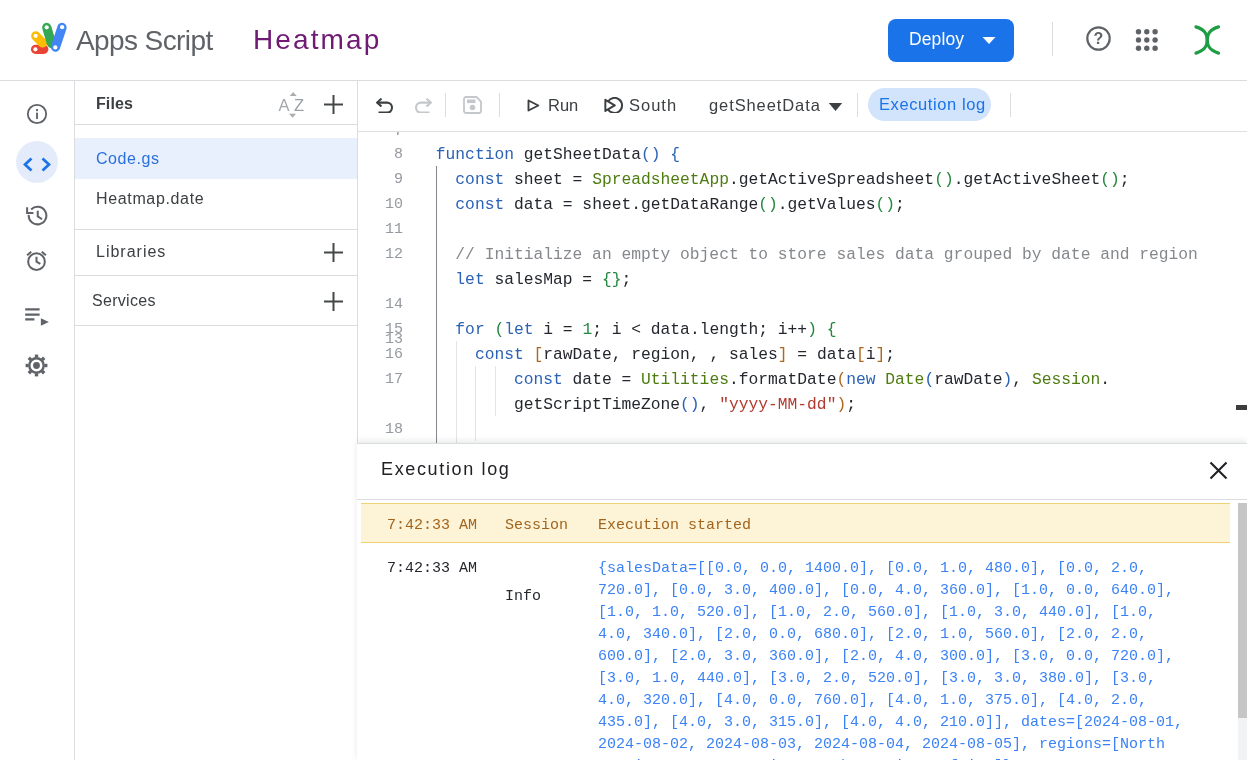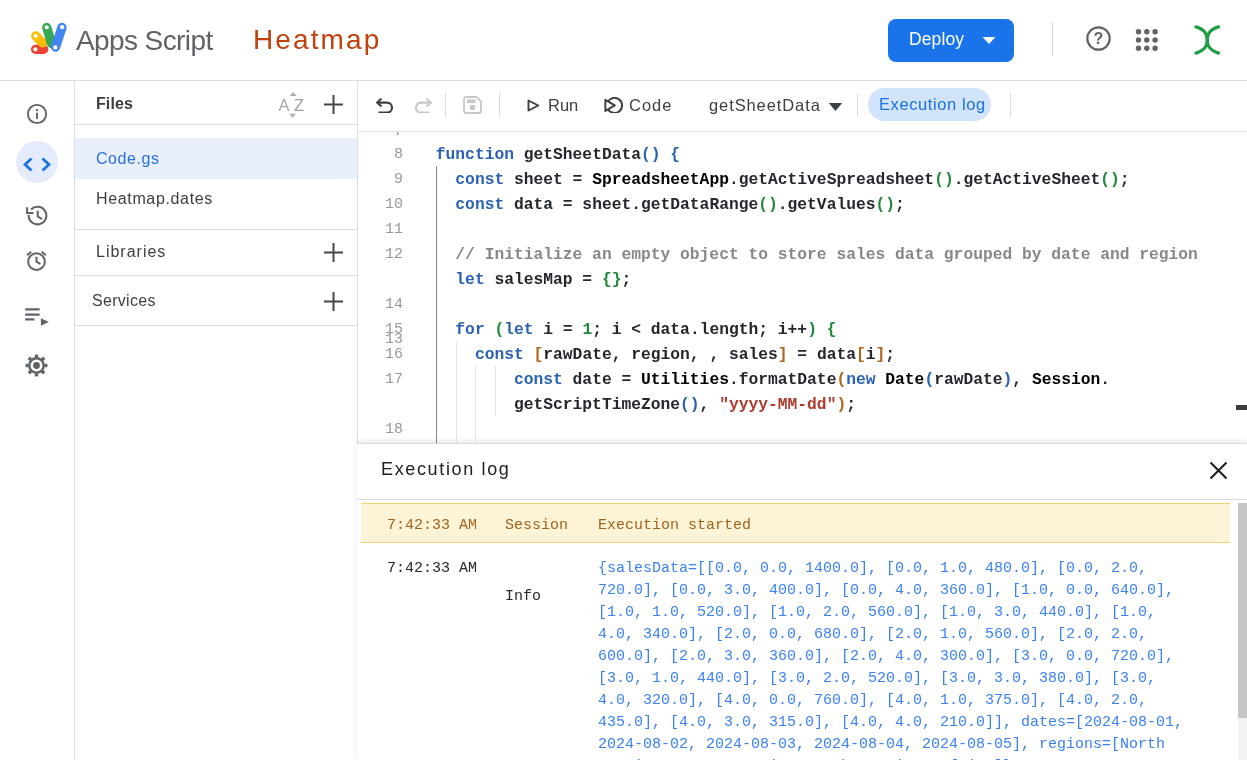--- a/index.html
+++ b/index.html
@@ -1,24 +1,24 @@
 <!DOCTYPE html>
 <html><head>
 <meta charset="utf-8">
 <style>
   html,body{margin:0;padding:0;}
   body{width:1247px;height:760px;position:relative;overflow:hidden;background:#fff;
        font-family:"Liberation Sans",sans-serif;}
   .abs{position:absolute;}
   .mono{font-family:"Liberation Mono",monospace;}
-  .row{position:absolute;white-space:pre;font-weight:bold;}
+  .row{position:absolute;white-space:pre;}
   svg{display:block;}
   .kw{color:#2b62b5;}
   .id{color:#24282e;}
-  .cls{color:#000000;text-align:right;}
+  .cls{color:#4d7c0f;text-align:right;}
   .b1{color:#2b62b5;}
   .b2{color:#23883f;}
   .b3{color:#ae681f;}
   .num{color:#23883f;}
   .str{color:#b13a2e;}
   .cmt{color:#85888c;}
 </style>
 </head>
 <body>
 
@@ -29,21 +29,21 @@
   <line x1="7.8" y1="16.9" x2="14.6" y2="23.9" stroke="#fbbc04" stroke-width="9.3" stroke-linecap="round"></line>
   <line x1="18.8" y1="8.5" x2="23.5" y2="24.5" stroke="#34a853" stroke-width="9.3" stroke-linecap="round"></line>
   <line x1="34.0" y1="8.5" x2="27.5" y2="28.0" stroke="#4285f4" stroke-width="9.3" stroke-linecap="round"></line>
   <circle cx="7.4" cy="30.3" r="2.1" fill="#fff"></circle>
   <circle cx="7.6" cy="16.8" r="2.1" fill="#fff"></circle>
   <circle cx="18.7" cy="8.3" r="2.1" fill="#fff"></circle>
   <circle cx="34.1" cy="8.2" r="2.1" fill="#fff"></circle>
   <circle cx="27.3" cy="28.4" r="2.1" fill="#fff"></circle>
 </svg>
 <div class="abs" style="left:76px;top:24.5px;font-size:28px;color:#5f6368;letter-spacing:-0.6px;">Apps Script</div>
-<div class="abs" style="left:253px;top:23.5px;font-size:28px;color:#c2410c;letter-spacing:2.1px;">Heatmap</div>
+<div class="abs" style="left:253px;top:23.5px;font-size:28px;color:#701a75;letter-spacing:2.1px;">Heatmap</div>
 
 <div class="abs" style="left:888px;top:18.5px;width:126px;height:43px;background:#1a73e8;border-radius:8px;"></div>
 <div class="abs" style="left:909px;top:29px;font-size:17.5px;font-weight:500;color:#fff;letter-spacing:0.1px;">Deploy</div>
 <svg class="abs" style="left:981px;top:36px;" width="16" height="9" viewBox="0 0 16 9">
     <path d="M1.5 1 L8 8 L14.5 1 Z" fill="#fff"></path>
   </svg>
 
 <div class="abs" style="left:1052px;top:22px;width:1px;height:34px;background:#dadce0;"></div>
 
 <svg class="abs" style="left:1086px;top:26px;" width="25" height="25" viewBox="0 0 25 25">
@@ -122,21 +122,21 @@
   <path d="M12.7 6 L19.7 6 L16.2 2 Z" fill="#a8adb2"></path>
   <path d="M12 23.8 L19 23.8 L15.5 27.8 Z" fill="#a8adb2"></path>
 </svg>
 <svg class="abs" style="left:323px;top:93.5px;" width="21" height="21" viewBox="0 0 21 21">
     <path d="M10.5 1 V20 M1 10.5 H20" stroke="#444746" stroke-width="2"></path>
   </svg>
 <div class="abs" style="left:75px;top:124px;width:282px;height:1px;background:#dadce0;"></div>
 
 <div class="abs" style="left:75px;top:138px;width:282px;height:41px;background:#e8f0fe;"></div>
 <div class="abs" style="left:96px;top:150px;font-size:16px;color:#2a6fdb;letter-spacing:0.55px;">Code.gs</div>
-<div class="abs" style="left:96px;top:190px;font-size:16px;color:#3c4043;letter-spacing:0.65px;">Heatmap.dates</div>
+<div class="abs" style="left:96px;top:190px;font-size:16px;color:#3c4043;letter-spacing:0.65px;">Heatmap.date</div>
 <div class="abs" style="left:75px;top:229px;width:282px;height:1px;background:#dadce0;"></div>
 <div class="abs" style="left:96px;top:243px;font-size:16px;font-weight:500;color:#3c4043;letter-spacing:1.0px;">Libraries</div>
 <svg class="abs" style="left:323px;top:241.5px;" width="21" height="21" viewBox="0 0 21 21">
     <path d="M10.5 1 V20 M1 10.5 H20" stroke="#444746" stroke-width="2"></path>
   </svg>
 <div class="abs" style="left:75px;top:275px;width:282px;height:1px;background:#dadce0;"></div>
 <div class="abs" style="left:92px;top:292px;font-size:16px;font-weight:500;color:#3c4043;letter-spacing:0.3px;">Services</div>
 <svg class="abs" style="left:323px;top:290.5px;" width="21" height="21" viewBox="0 0 21 21">
     <path d="M10.5 1 V20 M1 10.5 H20" stroke="#444746" stroke-width="2"></path>
   </svg>
@@ -160,21 +160,21 @@
 </svg>
 <div class="abs" style="left:499px;top:93px;width:1px;height:24px;background:#dadce0;"></div>
 <svg class="abs" style="left:527px;top:98.5px;" width="13" height="13" viewBox="0 0 13 13">
   <path d="M1.5 1.5 L11.3 6.5 L1.5 11.5 Z" fill="none" stroke="#3c4043" stroke-width="1.9" stroke-linejoin="round"></path>
 </svg>
 <div class="abs" style="left:548px;top:96px;font-size:16.5px;color:#3c4043;letter-spacing:0px;">Run</div>
 <svg class="abs" style="left:604px;top:96.5px;" width="22" height="16.8" viewBox="0 0 21 16">
   <path d="M3.8 4.4 A 7.2 7.2 0 1 1 3.8 11.6" fill="none" stroke="#3c4043" stroke-width="1.9"></path>
   <path d="M1.3 2.7 L10.3 8 L1.3 13.3 Z" fill="#fff" stroke="#3c4043" stroke-width="1.9" stroke-linejoin="round"></path>
 </svg>
-<div class="abs" style="left:629px;top:96px;font-size:16.5px;color:#3c4043;letter-spacing:1.0px;">Code</div>
+<div class="abs" style="left:629px;top:96px;font-size:16.5px;color:#3c4043;letter-spacing:1.0px;">South</div>
 <div class="abs" style="left:709px;top:96px;font-size:16.5px;color:#3c4043;letter-spacing:0.9px;">getSheetData</div>
 <svg class="abs" style="left:828px;top:102px;" width="15" height="10" viewBox="0 0 15 10">
     <path d="M0.8 1 L7.5 9 L14.2 1 Z" fill="#3c4043"></path>
   </svg>
 <div class="abs" style="left:857px;top:93px;width:1px;height:24px;background:#dadce0;"></div>
 <div class="abs" style="left:868px;top:88px;width:123px;height:32.5px;background:#d2e3fc;border-radius:16.5px;"></div>
 <div class="abs" style="left:879px;top:95px;font-size:16.5px;font-weight:500;color:#1a73e8;letter-spacing:0.6px;">Execution log</div>
 <div class="abs" style="left:1010px;top:93px;width:1px;height:24px;background:#dadce0;"></div>
 
 <div id="editor" class="abs" style="left:358px;top:132px;width:889px;height:311px;background:#fff;overflow:hidden;">

